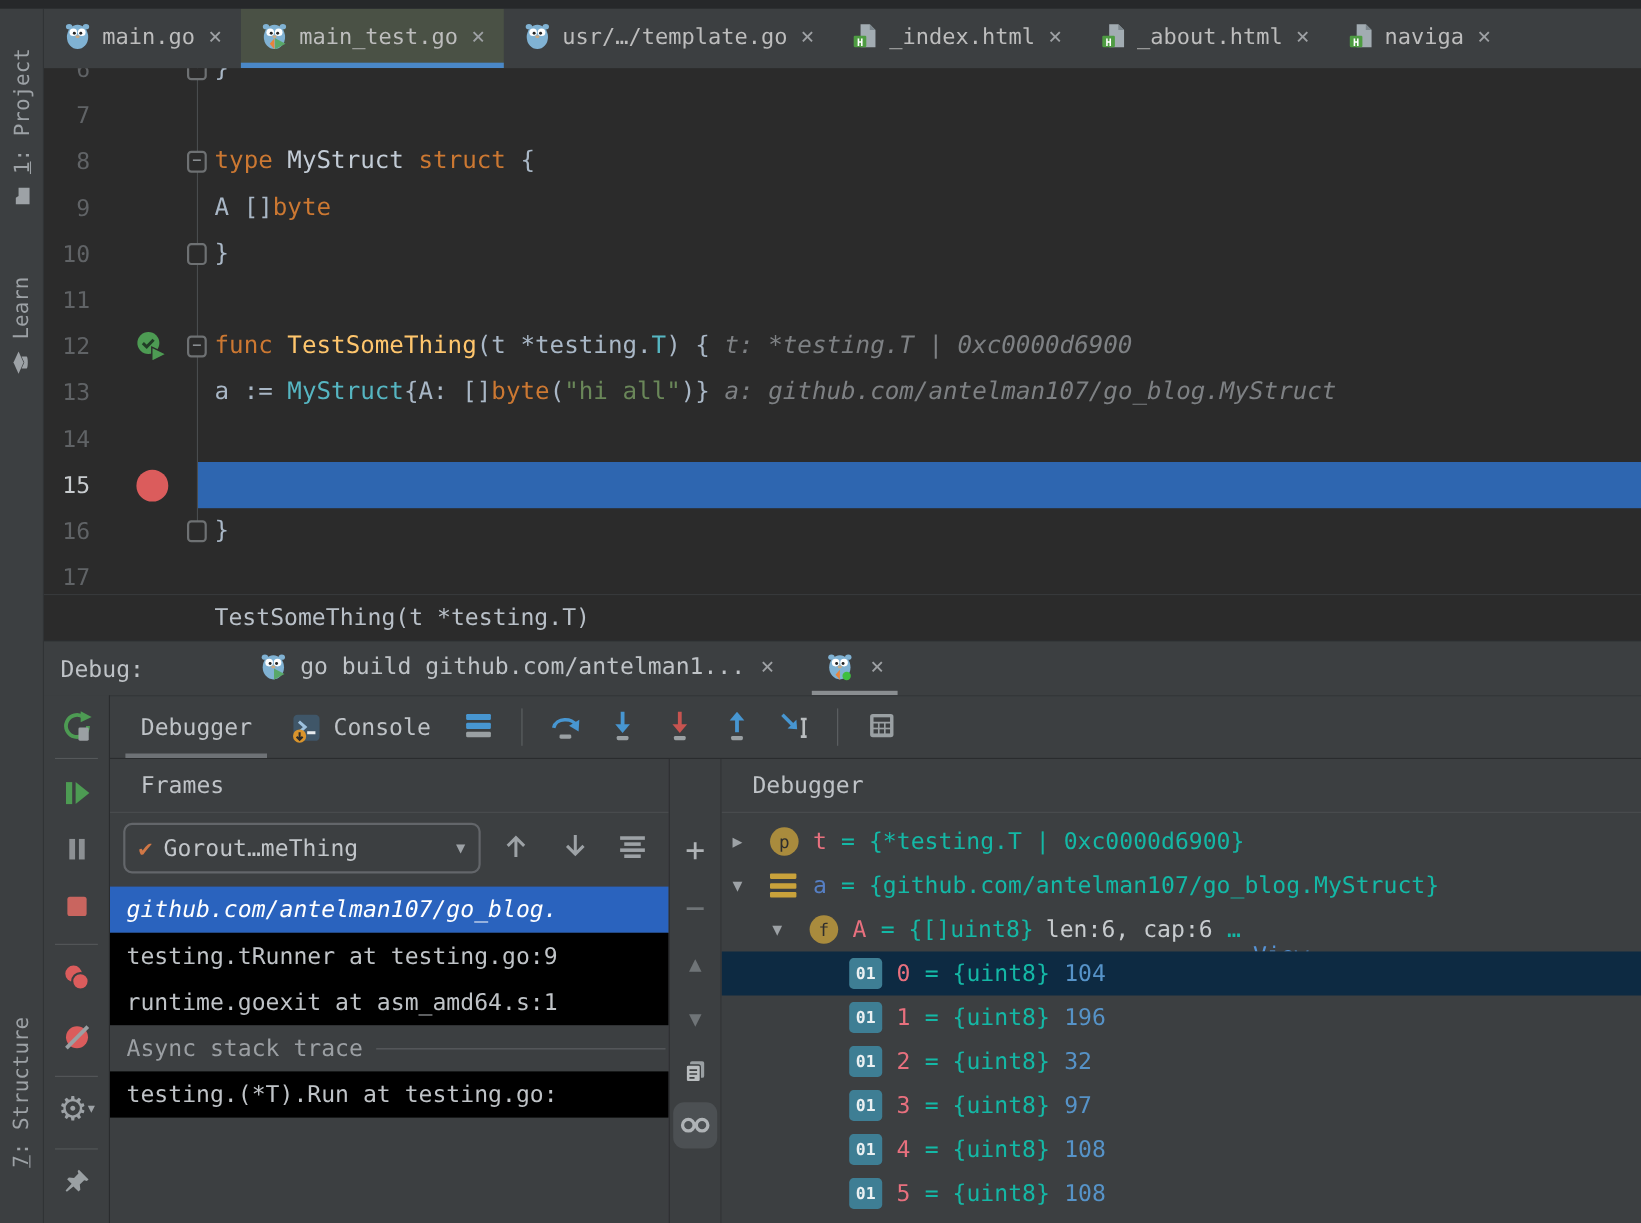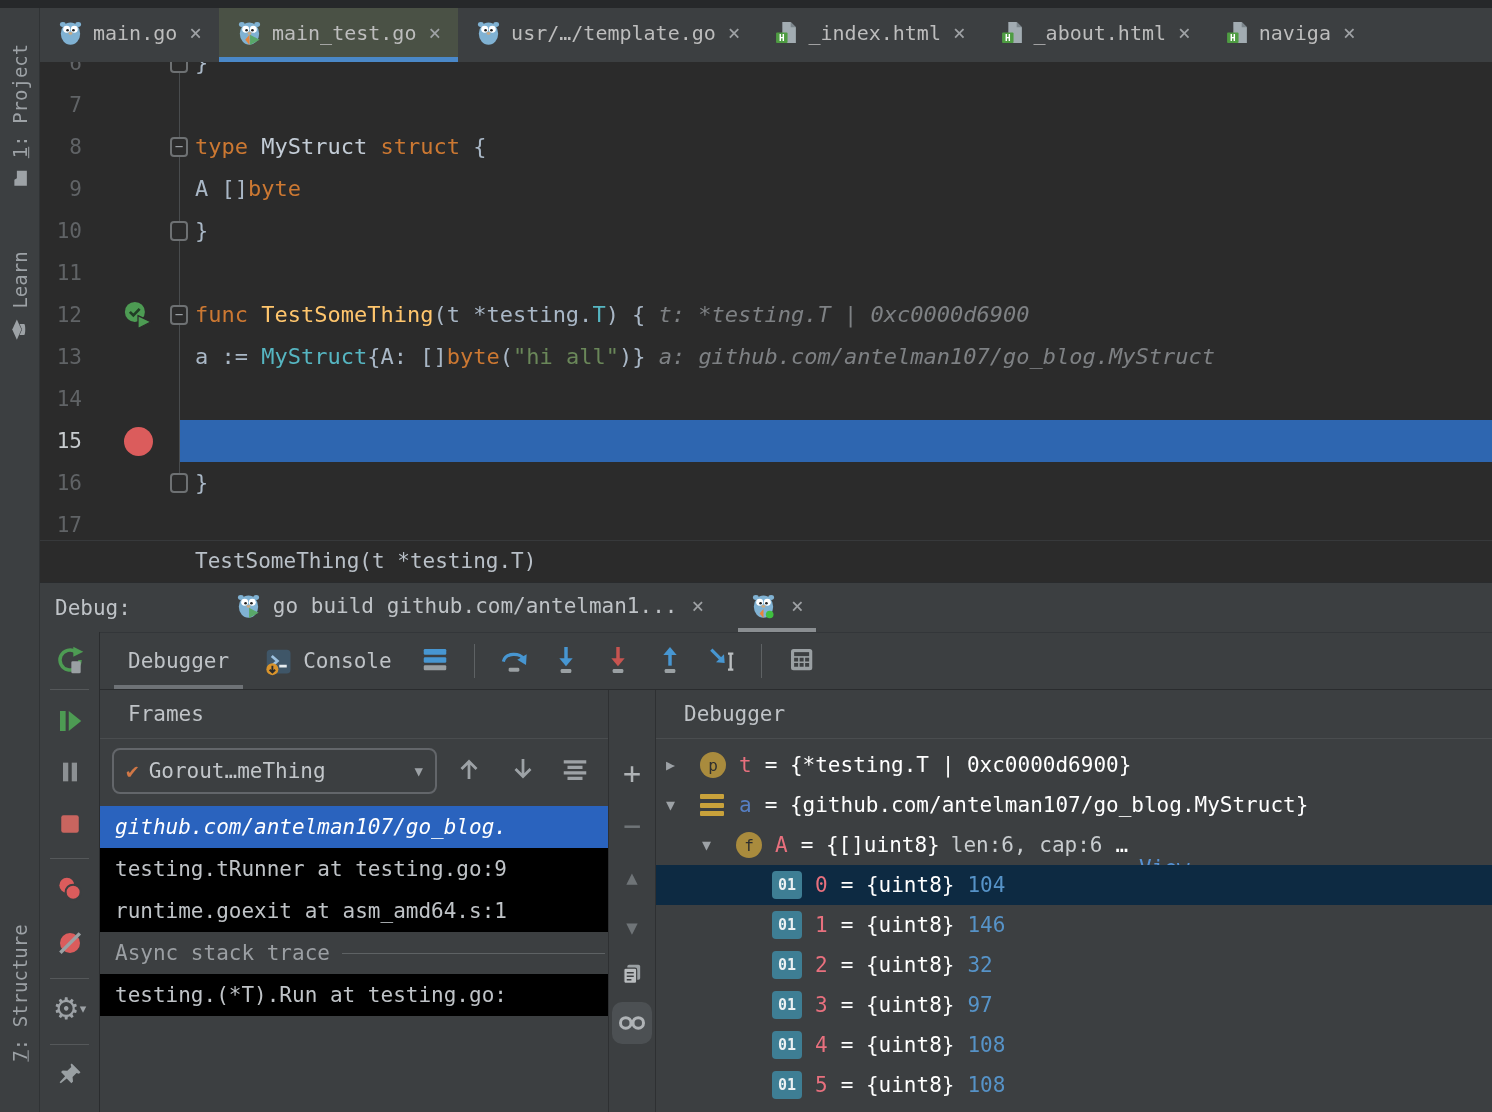--- a/index.html
+++ b/index.html
@@ -101,21 +101,21 @@
   .vrow.d0{padding-left:10px;} .vrow.d1{padding-left:46px;} .vrow.d2{padding-left:116px;}
   .exp{width:34px;color:#9DA2A6;font-size:15px;flex:0 0 auto;}
   .vbadge-circle{width:26px;height:26px;border-radius:50%;background:#A98B3D;color:#2E2E2E;font-size:16px;
                  display:flex;align-items:center;justify-content:center;margin-right:13px;flex:0 0 auto;}
   .vbadge-bars{width:24px;height:22px;display:flex;flex-direction:column;justify-content:space-between;
                margin-right:15px;flex:0 0 auto;}
   .vbadge-bars i{display:block;height:5px;background:#C9A23B;border-radius:1px;}
   .vbadge-01{width:30px;height:28px;background:#3E7E94;border-radius:4px;color:#EAF0F2;font-size:15px;font-weight:bold;
              display:flex;align-items:center;justify-content:center;margin-right:13px;flex:0 0 auto;}
   .vname.pink{color:#E8707E;} .vname.blue{color:#567FC4;}
-  .vval{color:#ffffff;margin-left:13px;}
+  .vval{color:#14b8a6;margin-left:13px;}
   .vextra{color:#C8CCCF;margin-left:11px;}
   .vnum{color:#5693C8;margin-left:13px;}
   .vlink{color:#5693D6;margin-left:11px;margin-top:45px;}
 </style>
 </head>
 <body>
 
 <div id="root">
 
   <div class="topstrip"></div>
@@ -581,21 +581,21 @@
         <div class="vrow d2 selected" style="top: 175px;">
           <span class="vbadge-01">01</span>
           <span class="vname pink">0</span>
           <span class="vval">= {uint8}</span>
           <span class="vnum">104</span>
         </div>
         <div class="vrow d2" style="top: 215px;">
           <span class="vbadge-01">01</span>
           <span class="vname pink">1</span>
           <span class="vval">= {uint8}</span>
-          <span class="vnum">146</span>
+          <span class="vnum">196</span>
         </div>
         <div class="vrow d2" style="top: 255px;">
           <span class="vbadge-01">01</span>
           <span class="vname pink">2</span>
           <span class="vval">= {uint8}</span>
           <span class="vnum">32</span>
         </div>
         <div class="vrow d2" style="top: 295px;">
           <span class="vbadge-01">01</span>
           <span class="vname pink">3</span>

